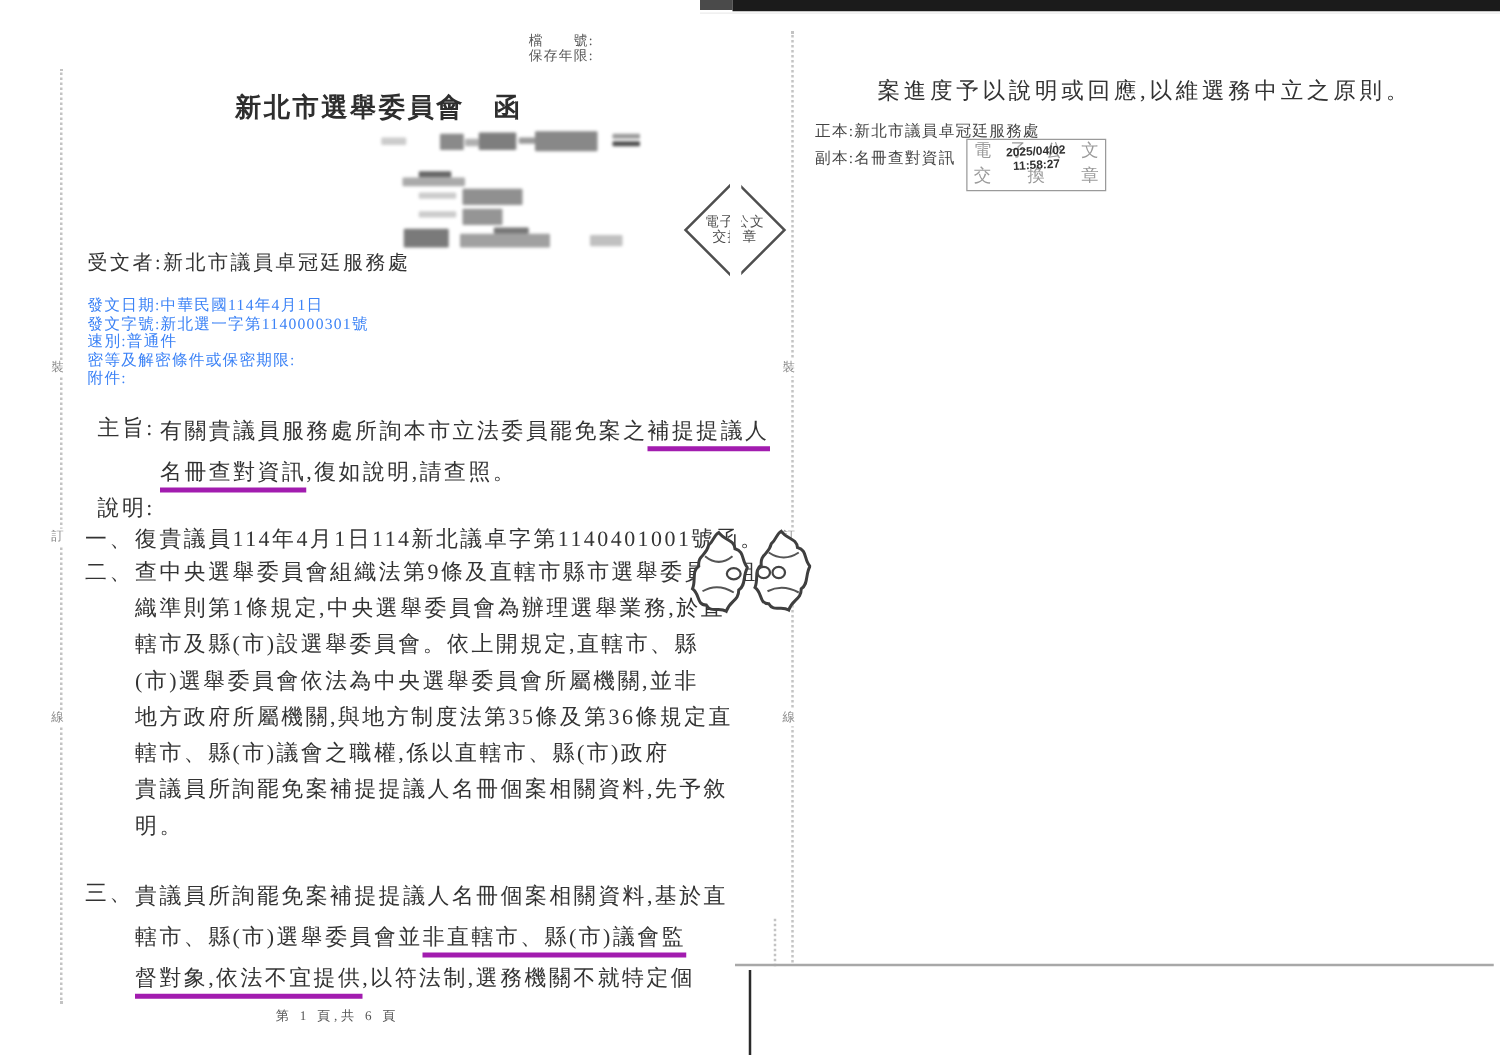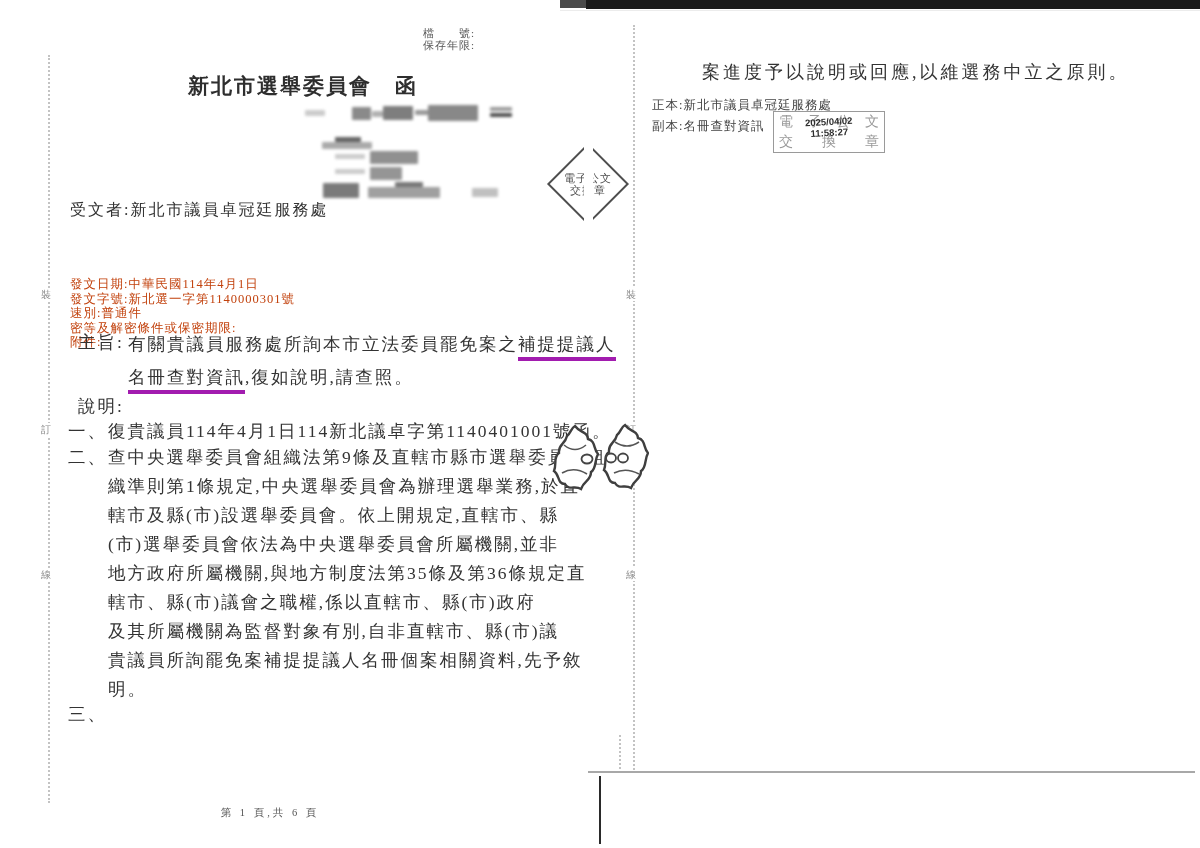--- a/index.html
+++ b/index.html
@@ -20,21 +20,21 @@
   
   .fileno { position:absolute; left:393px; top:27px; font-size:11px; line-height:12px; color:#555; letter-spacing:1px; }
 
   .title { position:absolute; left:158px; top:72px; font-size:21px; font-weight:bold; letter-spacing:2px; color:#2e2e2e; white-space:nowrap; }
 
   
   #redacted { position:absolute; left:0; top:0; width:590px; height:220px; filter:blur(1.4px); }
   #redacted div { position:absolute; border-radius:1px; }
 
   .recipient { position:absolute; left:40px; top:200px; font-size:16px; letter-spacing:2px; color:#333; white-space:nowrap; }
-  .meta { position:absolute; left:40px; top:237px; font-size:12.5px; line-height:14.6px; letter-spacing:1px; color:#c2410c; white-space:nowrap;margin-top:40px; }
+  .meta { position:absolute; left:40px; top:237px; font-size:12.5px; line-height:14.6px; letter-spacing:1px; color:#3b82f6; white-space:nowrap; }
 
   .lbl { position:absolute; font-size:17.5px; letter-spacing:2px; color:#333; white-space:nowrap; }
   .bodytext { position:absolute; font-size:17.5px; letter-spacing:2px; color:#333; }
   .bodytext .ln { white-space:nowrap; }
   .redline { border-bottom:4px solid #a21caf; padding-bottom:3px; }
 
   .marker { position:absolute; font-size:17.5px; letter-spacing:2px; color:#333; white-space:nowrap; }
 
   .footer { position:absolute; left:0; top:806px; width:480px; text-align:center; font-size:10.5px; letter-spacing:3px; color:#555; }
 
@@ -124,26 +124,30 @@
   <div class="bodytext" style="left:78px; top:417px; width:460px; line-height:29px; white-space:nowrap;">復貴議員114年4月1日114新北議卓字第1140401001號函。</div>
 
   <div class="marker" style="left:38px; top:445px;">二、</div>
   <div class="bodytext" style="left:78px; top:443px; width:450px; line-height:29px;">
     <div class="ln">查中央選舉委員會組織法第9條及直轄市縣市選舉委員會組</div>
     <div class="ln">織準則第1條規定,中央選舉委員會為辦理選舉業務,於直</div>
     <div class="ln">轄市及縣(市)設選舉委員會。依上開規定,直轄市、縣</div>
     <div class="ln">(市)選舉委員會依法為中央選舉委員會所屬機關,並非</div>
     <div class="ln">地方政府所屬機關,與地方制度法第35條及第36條規定直</div>
     <div class="ln">轄市、縣(市)議會之職權,係以直轄市、縣(市)政府</div>
-    <div class="ln">及其所屬機關為監督對象有別,自非直轄市、縣(市)議</div>
     <div class="ln">貴議員所詢罷免案補提提議人名冊個案相關資料,先予敘</div>
     <div class="ln">明。</div>
   </div>
 
   <div class="marker" style="left:38px; top:702px;">三、</div>
+  <div class="bodytext" style="left:78px; top:700px; width:450px; line-height:33px;">
+    <div class="ln">貴議員所詢罷免案補提提議人名冊個案相關資料,基於直</div>
+    <div class="ln"><span>轄市、縣(市)選舉委員會並</span><span class="redline">非直轄市、縣(市)議會監</span></div>
+    <div class="ln"><span class="redline">督對象,依法不宜提供</span><span>,以符法制,選務機關不就特定個</span></div>
+  </div>
 
   <div class="footer">第 1 頁,共 6 頁</div>
 </div>
 
 <div class="page" id="page2">
 
   <div class="bindline" style="left:13px; top:25px; height:748px;"></div>
   <span class="bindchar" style="left:6px; top:288px;">裝</span>
   <span class="bindchar" style="left:6px; top:423px;">訂</span>
   <span class="bindchar" style="left:6px; top:568px;">線</span>

